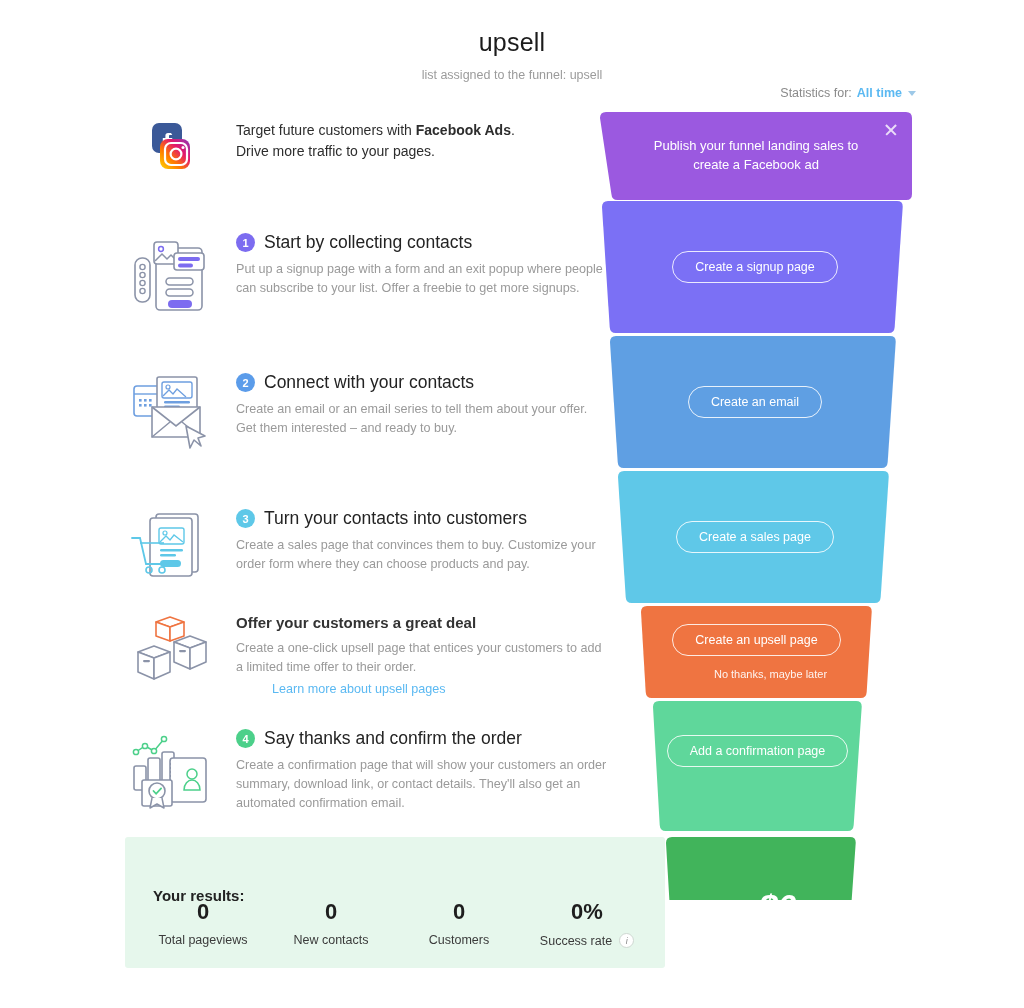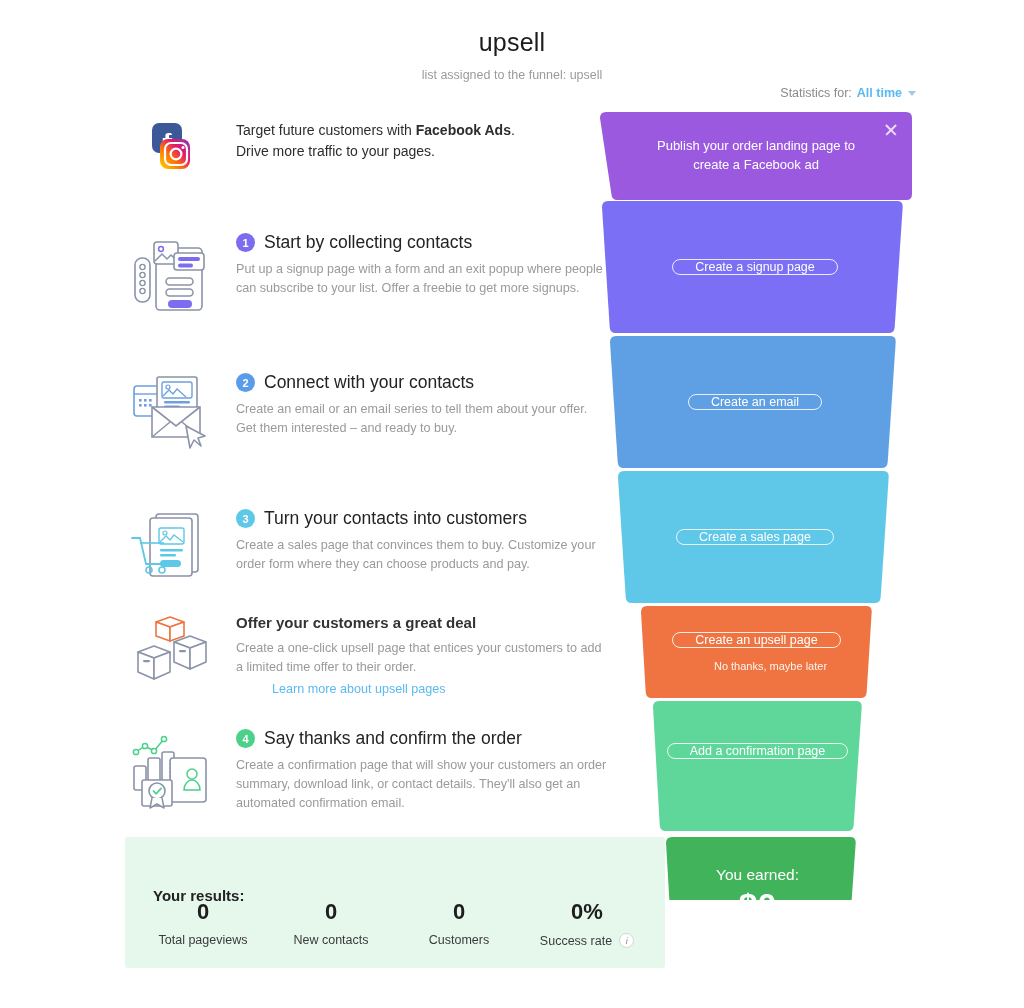--- a/index.html
+++ b/index.html
@@ -112,21 +112,21 @@
     text-align:center;
     line-height:1.45;
     position:relative; z-index:2;
   }
   .pill {
     position:relative; z-index:2;
     border:1px solid rgba(255,255,255,.85);
     border-radius:20px;
     color:#ffffff;
     font-size:12.5px;
-    padding:0 22px;
+    padding:8px 22px;
     background:transparent;
     cursor:pointer;
     white-space:nowrap;
     text-align:right;
   }
   .sub-link {
     position:relative; z-index:2;
     margin-top:12px;
     font-size:11px;
     color:rgba(255,255,255,.92);
@@ -176,23 +176,24 @@
     background:#fff; border:1px solid #cfd8d2;
     font-size:9px; font-style:italic; color:#8b8b8b;
     display:inline-flex; align-items:center; justify-content:center;
     cursor:pointer;
   }
 
   .earned {
     position:absolute;
     left:655px; top:843px;
     width:205px; height:125px;
-    display:flex; flex-direction:column;
+    display:flex; 
     align-items:center; justify-content:center;
     color:#fff;
+    font-style:italic;
   }
   .earned-title { font-size:15.5px; position:relative; z-index:2; }
   .earned-amount { font-size:34px; font-weight:700; margin-top:2px; position:relative; z-index:2;}
   .earned-roi { font-size:11.5px; margin-top:9px; position:relative; z-index:2;}
 </style>
 </head>
 <body>
 
 <h1 class="page-title">upsell</h1>
 <div class="page-subtitle">list assigned to the funnel: upsell</div>
@@ -244,21 +245,21 @@
       <div class="fb-text">
         <span>Target future customers with </span><b>Facebook Ads</b><span>.</span><br>
         <span>Drive more traffic to your pages.</span>
       </div>
     </div>
   </div>
 </div>
 
 <div class="seg" style="left:600px; top:112px; width:312px; height:88px;">
   <div class="close-x"></div>
-  <div class="seg-label" style="max-width:220px">Publish your order landing page to create a Facebook ad</div>
+  <div class="seg-label" style="max-width:220px">Publish your funnel landing sales to create a Facebook ad</div>
 </div>
 
 <div class="row" style="top:230px">
   <div class="left-col" style="left:130px;top:0">
     <div class="icon-box">
       <svg width="90" height="86" viewBox="0 0 90 86">
         <rect x="5" y="24" width="15" height="44" rx="7" fill="none" stroke="#8b93a8" stroke-width="1.6"></rect>
         <circle cx="12.5" cy="33" r="2.6" fill="none" stroke="#8b93a8" stroke-width="1.4"></circle>
         <circle cx="12.5" cy="41" r="2.6" fill="none" stroke="#8b93a8" stroke-width="1.4"></circle>
         <circle cx="12.5" cy="49" r="2.6" fill="none" stroke="#8b93a8" stroke-width="1.4"></circle>

